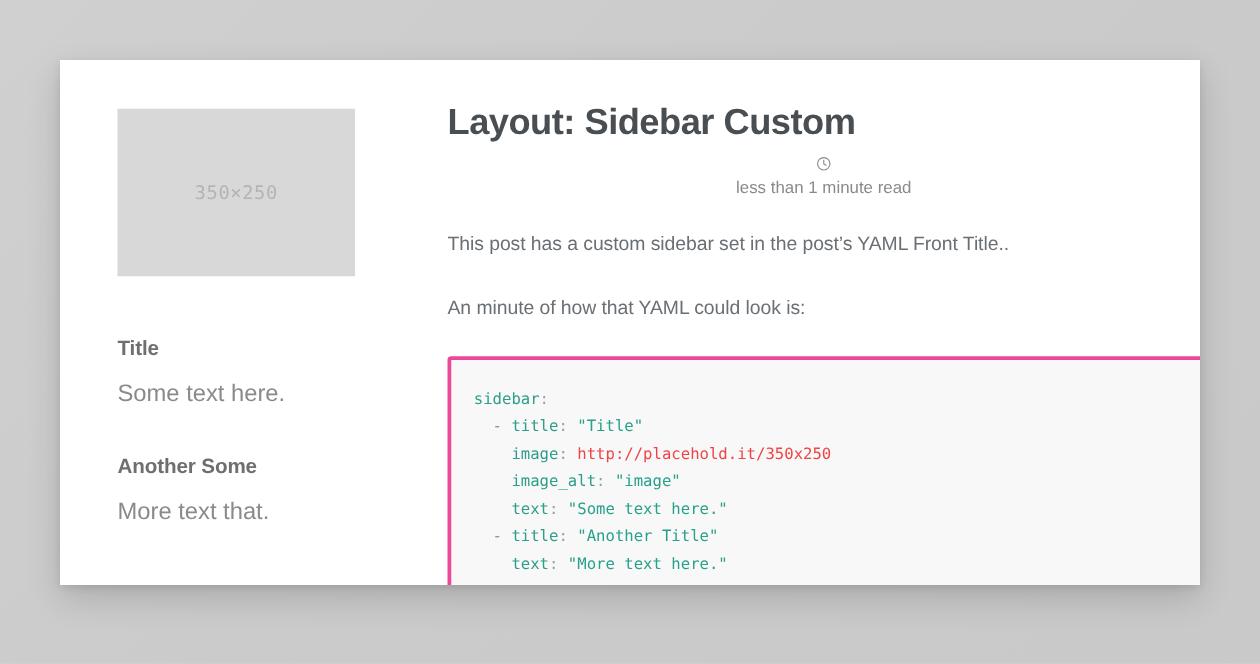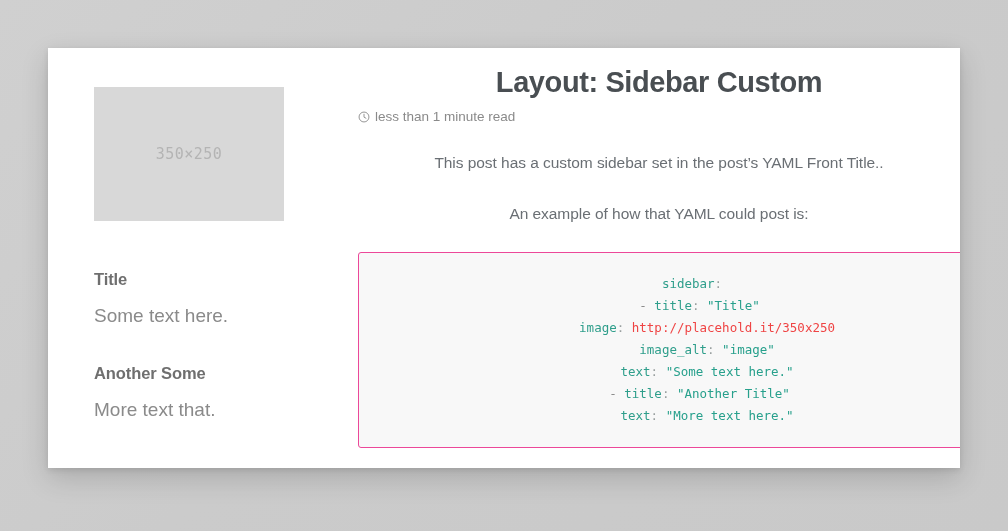--- a/index.html
+++ b/index.html
@@ -88,41 +88,41 @@
     margin: 0;
     font-size: 19px;
     color: #8a8a8a;
     line-height: 1.5;
   }
 
   
   .article {
     position: absolute;
     left: 310px;
-    top: 16px;
+    top: 32px;
     width: 602px;
-    text-align: center;
   }
 
   .article-title {
     margin: 0;
     font-size: 29px;
     font-weight: bold;
     color: #494e52;
     letter-spacing: -0.4px;
     line-height: 1.25;
   }
 
   .article-meta {
     margin: 9px 0 0 0;
     display: flex;
     align-items: center;
     gap: 5px;
     font-size: 13.5px;
     color: #8a8a8a;
+    flex-direction: column;
   }
   .clock-icon {
     display: inline-block;
     width: 12px;
     height: 12px;
     flex: 0 0 12px;
     position: relative;
     top: 0px;
   }
   .clock-icon svg { display: block; }
@@ -132,21 +132,21 @@
     font-size: 15.5px;
     color: #6a6f74;
     line-height: 1.55;
     letter-spacing: -0.05px;
   }
 
   
   .code-block {
     margin-top: 26px;
     background: #f8f8f8;
-    border: 1px solid #ec4899;
+    border: 3px solid #ec4899;
     border-radius: 3px;
     padding: 20px 0 20px 18px;
     width: 650px;
     overflow: hidden;
   }
   .code-block pre {
     margin: 0;
     font-family: "DejaVu Sans Mono", "Liberation Mono", monospace;
     font-size: 12.5px;
     line-height: 22px;
@@ -195,21 +195,21 @@
           <svg width="12" height="12" viewBox="0 0 16 16" fill="none" aria-hidden="true">
             <circle cx="8" cy="8" r="6.6" stroke="#8a8a8a" stroke-width="1.2"></circle>
             <path d="M8 4.3 V8.2 L10.6 9.6" stroke="#8a8a8a" stroke-width="1.2" stroke-linecap="round" stroke-linejoin="round"></path>
           </svg>
         </span>
         <span>less than 1 minute read</span>
       </div>
 
       <p class="article-para">This post has a custom sidebar set in the post’s YAML Front Title..</p>
 
-      <p class="article-para">An example of how that YAML could post is:</p>
+      <p class="article-para">An minute of how that YAML could look is:</p>
 
       <div class="code-block">
         <pre><span class="code-line"><span class="tok-key">sidebar</span><span class="tok-punct">:</span></span><span class="code-line"><span class="tok-dash">  - </span><span class="tok-key">title</span><span class="tok-punct">: </span><span class="tok-string">"Title"</span></span><span class="code-line"><span class="tok-dash">    </span><span class="tok-key">image</span><span class="tok-punct">: </span><span class="tok-plain">http://placehold.it/350x250</span></span><span class="code-line"><span class="tok-dash">    </span><span class="tok-key">image_alt</span><span class="tok-punct">: </span><span class="tok-string">"image"</span></span><span class="code-line"><span class="tok-dash">    </span><span class="tok-key">text</span><span class="tok-punct">: </span><span class="tok-string">"Some text here."</span></span><span class="code-line"><span class="tok-dash">  - </span><span class="tok-key">title</span><span class="tok-punct">: </span><span class="tok-string">"Another Title"</span></span><span class="code-line"><span class="tok-dash">    </span><span class="tok-key">text</span><span class="tok-punct">: </span><span class="tok-string">"More text here."</span></span></pre>
       </div>
 
     </article>
 
   </div>
 </div>
 

